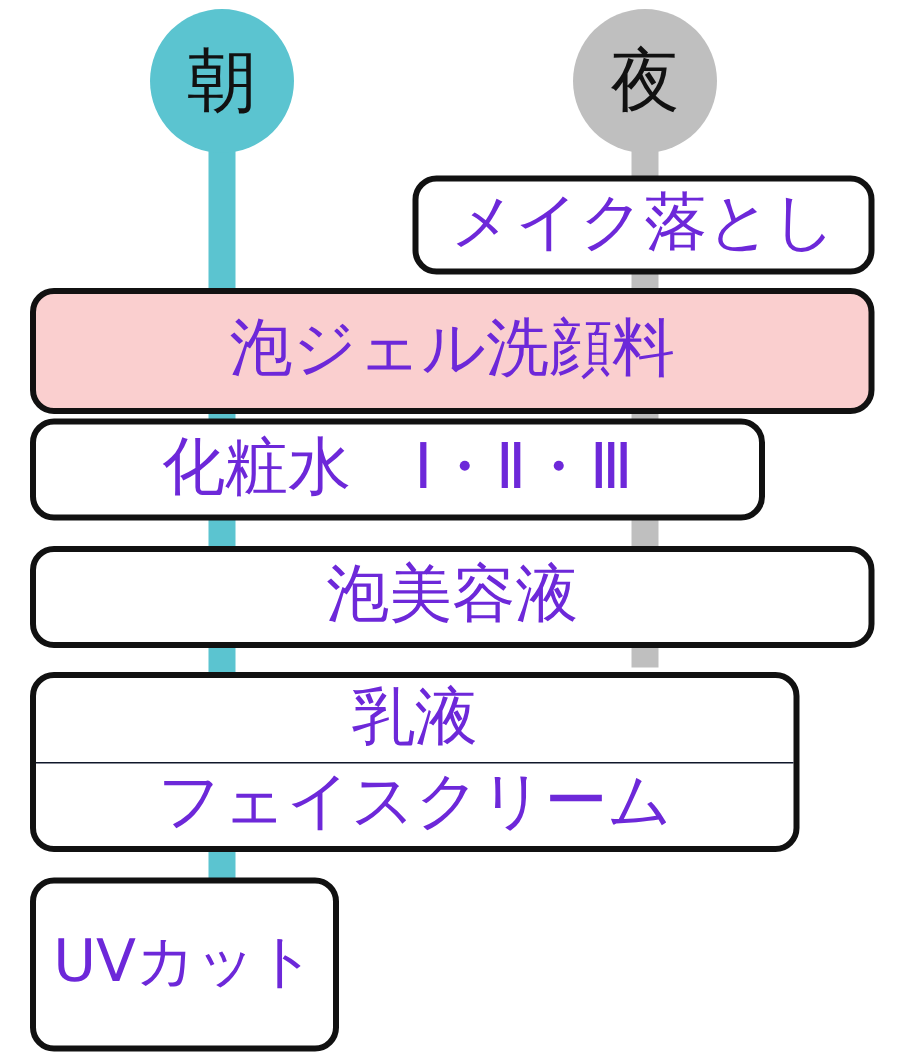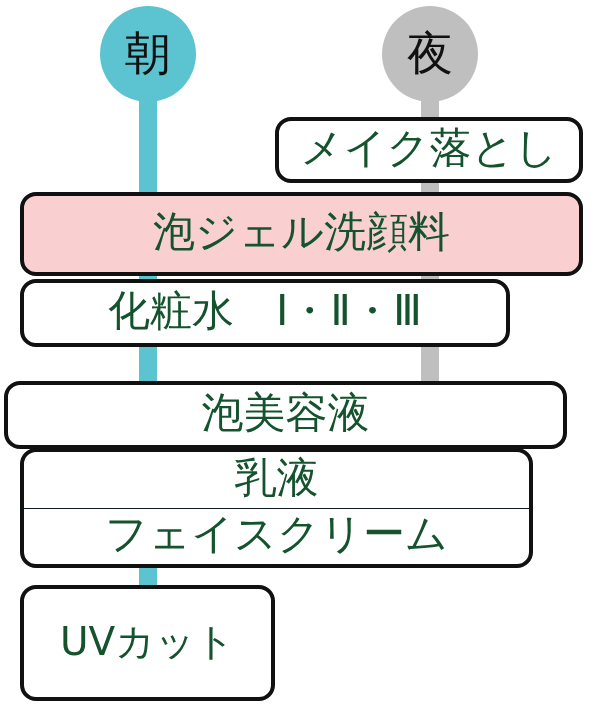--- a/index.html
+++ b/index.html
@@ -69,21 +69,21 @@
     align-items: center;
     justify-content: center;
     position: relative;
   }
   .step-row + .step-row {
     border-top: 1px solid #0f172a;
   }
   .step-label {
     font-size: 42px;
     line-height: 1;
-    color: #14532d;
+    color: #6d28d9;
     white-space: nowrap;
     transform: translateY(-2px);
   }
   .step-label.compact { font-size: 39px; }
 </style>
 </head>
 <body>
 
 <div id="chart">
 
@@ -108,34 +108,34 @@
       <span class="step-label">泡ジェル洗顔料</span>
     </div>
   </div>
 
   <div class="step-box" style="left:20px; top:279px; width:490px; height:68px;">
     <div class="step-row">
       <span class="step-label">化粧水　Ⅰ・Ⅱ・Ⅲ</span>
     </div>
   </div>
 
-  <div class="step-box" style="left:4px; top:364px; width:563px; height:68px;margin-top:17px;">
+  <div class="step-box" style="left:20px; top:364px; width:563px; height:68px;">
     <div class="step-row">
       <span class="step-label">泡美容液</span>
     </div>
   </div>
 
   <div class="step-box" style="left:20px; top:448px; width:513px; height:120px;">
     <div class="step-row">
       <span class="step-label">乳液</span>
     </div>
     <div class="step-row">
       <span class="step-label">フェイスクリーム</span>
     </div>
   </div>
 
-  <div class="step-box" style="left:20px; top:585px; width:255px; height:116px;">
+  <div class="step-box" style="left:20px; top:585px; width:206px; height:116px;">
     <div class="step-row">
       <span class="step-label compact">UVカット</span>
     </div>
   </div>
 
 </div>
 
 </body></html>

